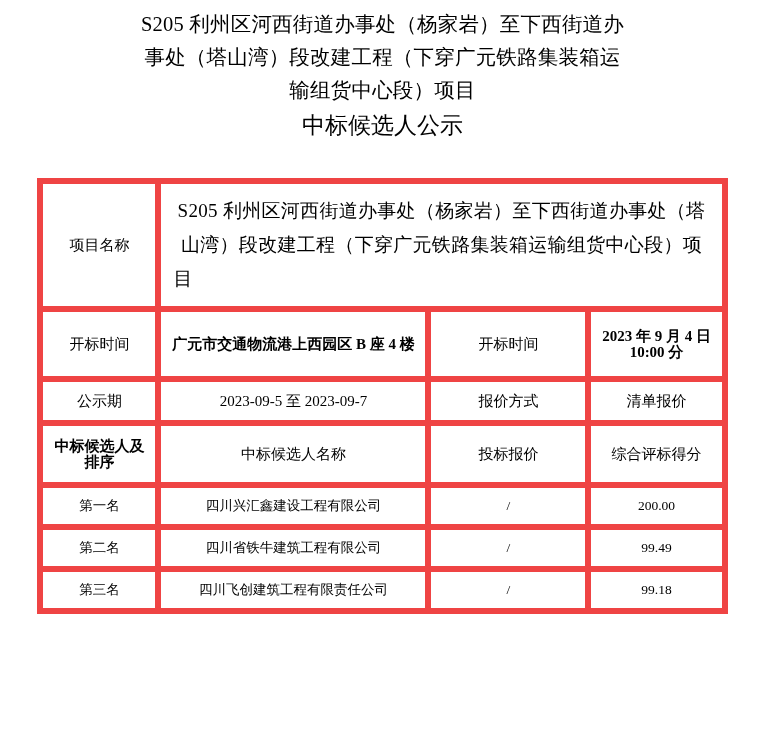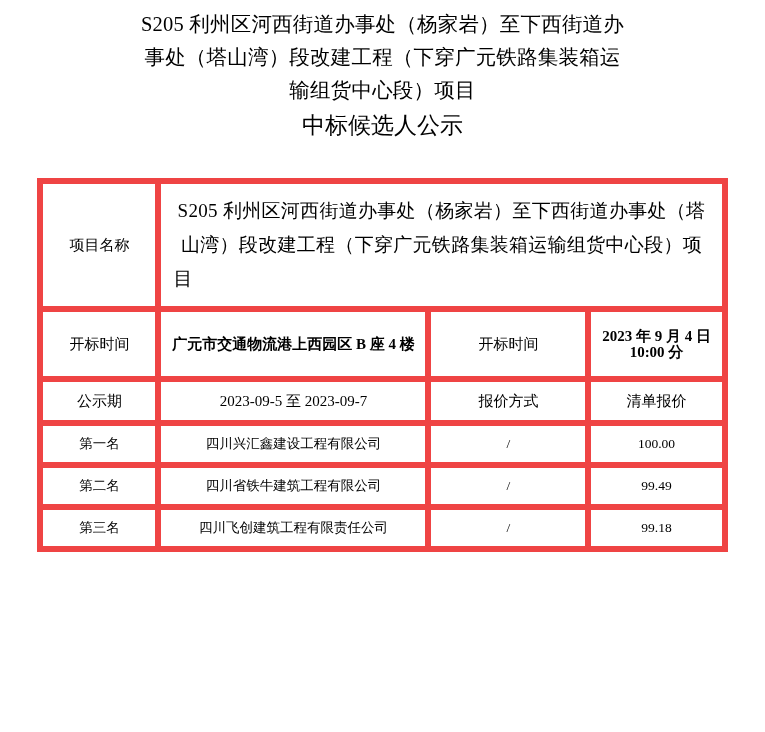--- a/index.html
+++ b/index.html
@@ -108,25 +108,31 @@
         <td class="c-val two-line">广元市交通物流港上西园区 B 座 4 楼</td>
         <td class="c-val">开标时间</td>
         <td class="c-val two-line">2023 年 9 月 4 日 10:00 分</td>
       </tr>
       <tr class="row-h4">
         <td class="c-label">公示期</td>
         <td class="c-val">2023-09-5 至 2023-09-7</td>
         <td class="c-val">报价方式</td>
         <td class="c-val">清单报价</td>
       </tr>
+      <tr class="row-h5">
+        <td class="c-label two-line">中标候选人及排序</td>
+        <td class="c-val">中标候选人名称</td>
+        <td class="c-val">投标报价</td>
+        <td class="c-val">综合评标得分</td>
+      </tr>
       <tr class="row-h6">
         <td class="c-val-small">第一名</td>
         <td class="c-val-small">四川兴汇鑫建设工程有限公司</td>
         <td class="c-val-small">/</td>
-        <td class="c-val-small">100.00</td>
+        <td class="c-val-small">200.00</td>
       </tr>
       <tr class="row-h6">
         <td class="c-val-small">第二名</td>
         <td class="c-val-small">四川省铁牛建筑工程有限公司</td>
         <td class="c-val-small">/</td>
         <td class="c-val-small">99.49</td>
       </tr>
       <tr class="row-h6">
         <td class="c-val-small">第三名</td>
         <td class="c-val-small">四川飞创建筑工程有限责任公司</td>

